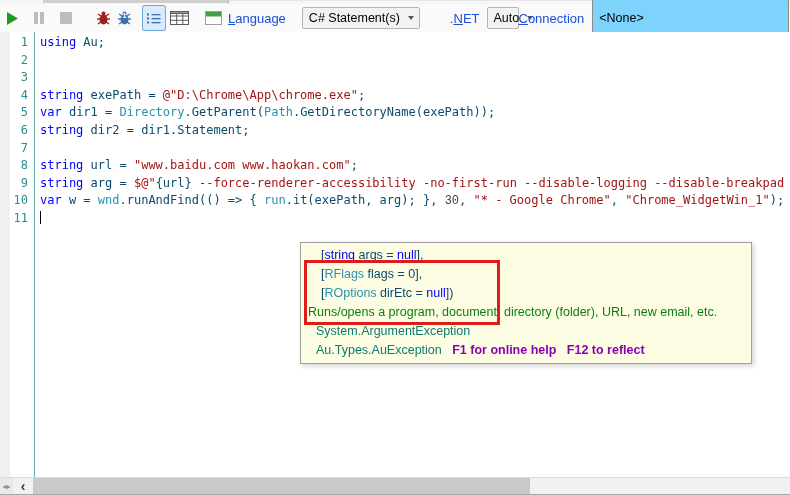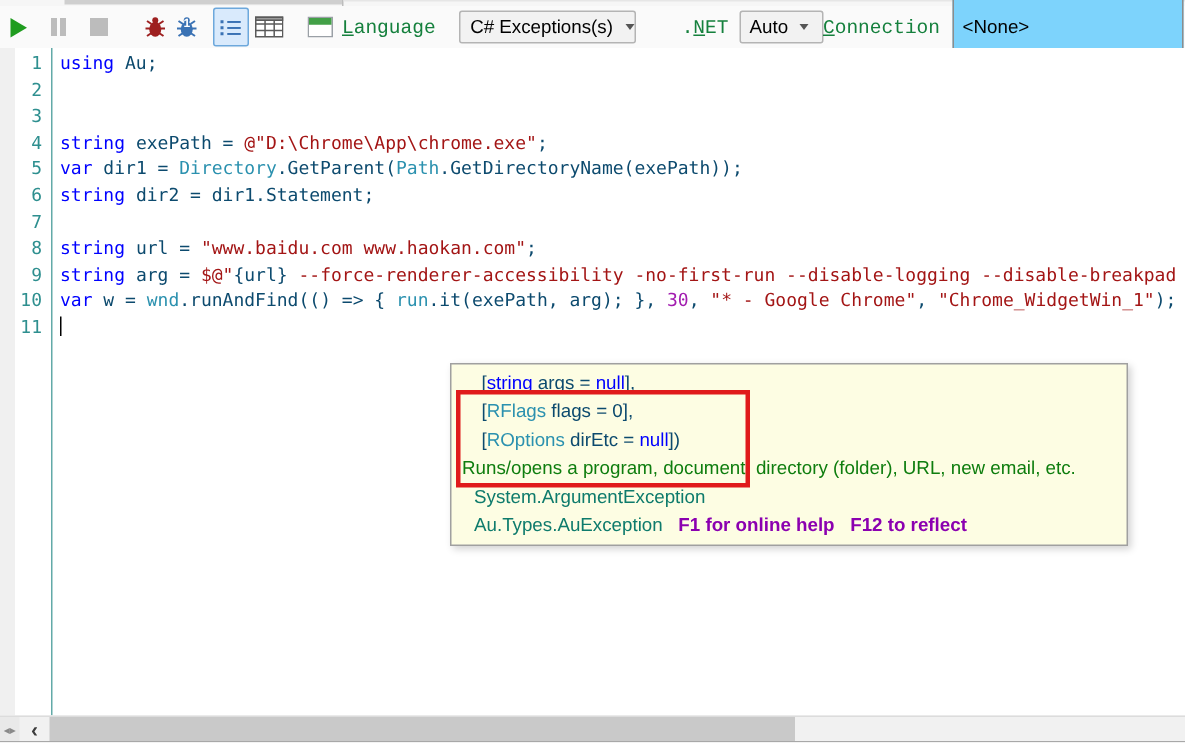--- a/index.html
+++ b/index.html
@@ -10,39 +10,39 @@
   .topstrip{position:absolute;left:0;top:0;width:790px;height:4px;background:#f6f6f6;}
   .topstrip .seg{position:absolute;left:43px;top:0;width:185px;height:3px;background:#cfcfcf;}
   .topstrip .vline{position:absolute;left:228px;top:0;width:1px;height:4px;background:#bdbdbd;}
   .topstrip .rline{position:absolute;left:229px;top:0;right:0;height:1px;background:#e6e6e6;}
 
   
   .toolbar{position:absolute;left:0;top:4px;width:790px;height:28px;background:#fafafa;
            display:flex;align-items:center;}
   .tbtn{display:flex;align-items:center;justify-content:center;height:22px;flex:none;position:relative;}
   .toggle-on{background:#d9eafc;border:1px solid #6da8dc;border-radius:2px;padding:1px 2px;}
-  .tb-label{color:#15803d;flex:none;white-space:nowrap;font-family:Liberation Mono, monospace;}
+  .tb-label{color:#1d4ed8;flex:none;white-space:nowrap;}
   .combo{height:22px;background:#f2f2f2;border:1px solid #b4b4b4;border-radius:2px;
          display:flex;align-items:center;padding:0 6px;box-sizing:border-box;flex:none;
          font-size:12.5px;white-space:nowrap;}
   .combo .tri{margin-left:8px;width:0;height:0;border-left:3.5px solid transparent;
               border-right:3.5px solid transparent;border-top:4px solid #555;}
   .combo-conn{background:#7dd3fc;border:1px solid #8c8c8c;height:40px;flex:1;margin-right:1px;border-radius:0;}
   .badge1{position:absolute;left:5px;top:5px;width:7px;height:8px;color:#fff;font-size:8px;
           font-weight:bold;text-align:center;line-height:8px;pointer-events:none;}
 
   
   .editor{position:absolute;left:0;top:32px;width:790px;height:445px;background:#fff;overflow:hidden;}
   .margin-strip{position:absolute;left:0;top:0;width:10px;height:100%;background:#f0f0f0;}
   .gutter-line{position:absolute;left:34px;top:0;width:1px;height:100%;background:#62aaa8;}
   .code-rows{position:absolute;left:0;top:2px;right:0;font-family:"DejaVu Sans Mono",monospace;font-size:12px;}
   .code-row{display:flex;height:17.6px;line-height:17.6px;white-space:pre;}
   .ln{width:33px;padding-right:5px;box-sizing:border-box;text-align:right;color:#2e8f8f;flex:none;}
   .code-text{margin-left:7px;}
-  .c-kw{color:#0000ff;} .c-ty{color:#2b91af;} .c-st{color:#a31515;} .c-nu{color:#a21caf;} .c-pl{color:#0c4a6e;}
+  .c-kw{color:#0000ff;} .c-ty{color:#2b91af;} .c-st{color:#a31515;} .c-nu{color:#404040;font-family:Liberation Mono, monospace;} .c-pl{color:#0c4a6e;}
   .caret{display:inline-block;width:1px;height:13px;background:#000;vertical-align:-2px;}
 
   
   .tooltip{position:absolute;left:300px;top:210px;width:452px;background:#fdfde3;
            border:1px solid #a0a0a0;padding:3px 7px;box-sizing:border-box;font-size:12.5px;
            box-shadow:2px 2px 5px rgba(0,0,0,0.18);}
   .tip-row{line-height:19px;white-space:pre-wrap;}
   .ind1{padding-left:13px;} .ind2{padding-left:8px;}
   .c-tg{color:#0e7b6c;} .c-tt{color:#2b91af;}
   .c-meth{color:#000;font-weight:bold;}
@@ -151,27 +151,27 @@
     <div class="tbtn" style="margin-left:16px">
       <svg width="17" height="14" viewBox="0 0 17 14">
         <rect x="0.5" y="0.5" width="16" height="13" fill="#fff" stroke="#9aa0a6"></rect>
         <rect x="1" y="1" width="15" height="4.5" fill="#43a047"></rect>
       </svg>
     </div>
 
     <span class="tb-label" style="margin-left:6px"><span></span><u>L</u><span>anguage</span></span>
 
     <div class="combo" style="margin-left:16px;width:118px">
-      <span>C# Exceptions(s)</span>
+      <span>C# Statement(s)</span>
       <span class="tri"></span>
     </div>
 
     <span class="tb-label" style="margin-left:30px"><span>.</span><u>N</u><span>ET</span></span>
 
-    <div class="combo" style="margin-left:7px;width:56px">
+    <div class="combo" style="margin-left:7px;width:32px">
       <span>Auto</span>
       <span class="tri"></span>
     </div>
 
     <span class="tb-label" style=""><span></span><u>C</u><span>onnection</span></span>
 
     <div class="combo combo-conn" style="margin-left:8px">
       <span>&lt;None&gt;</span>
     </div>
 

